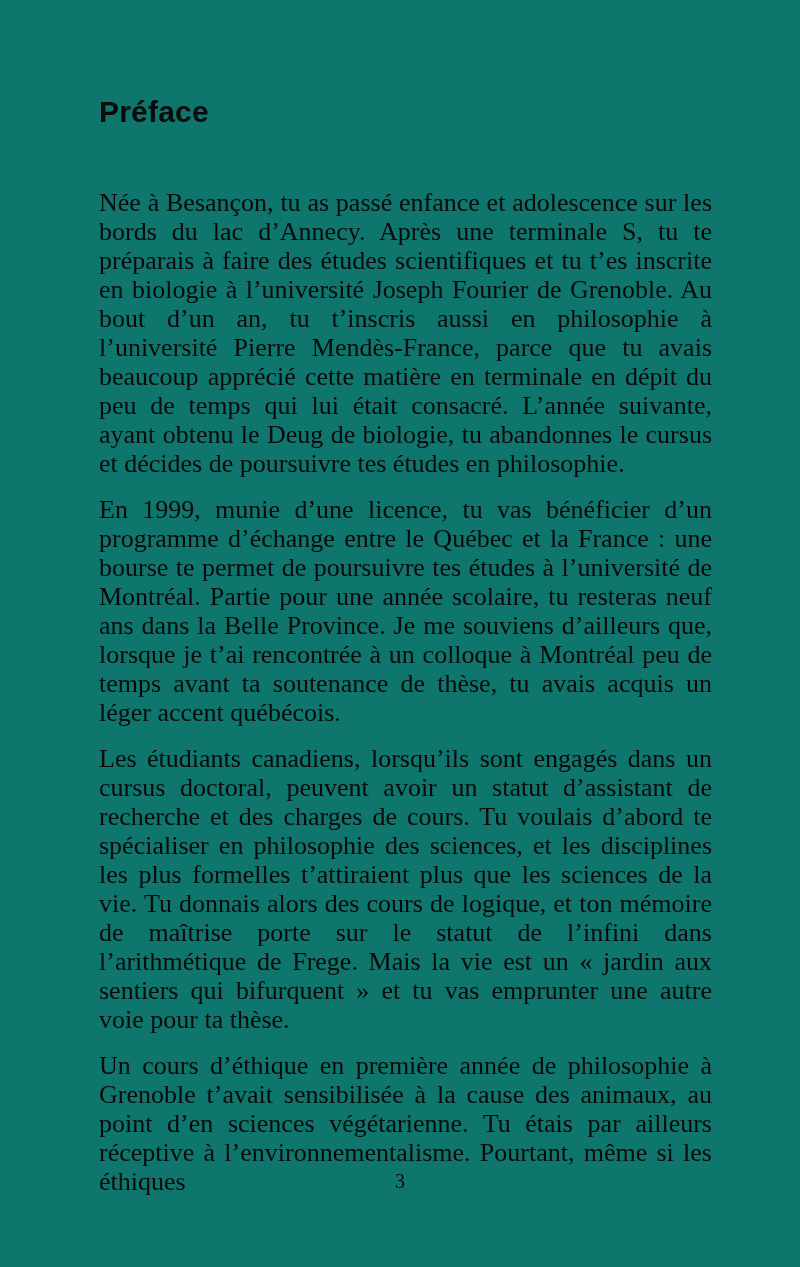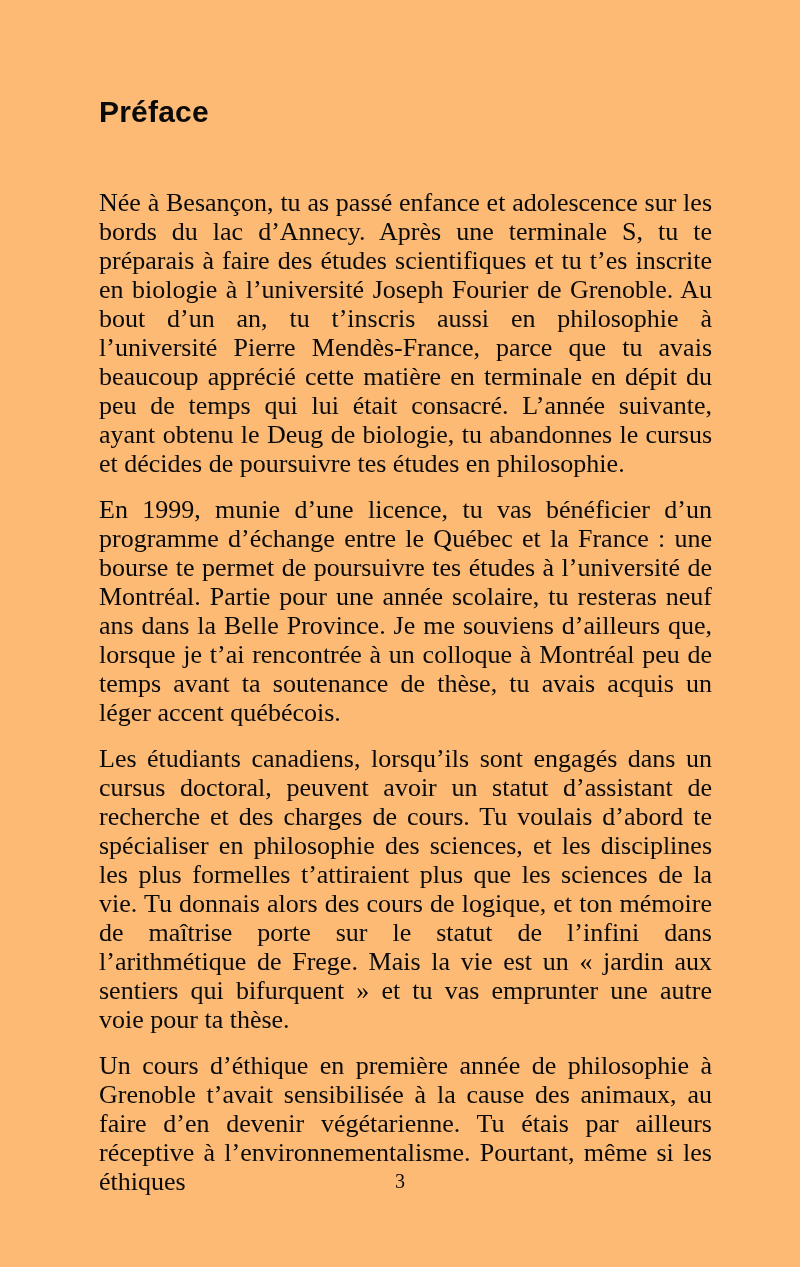--- a/index.html
+++ b/index.html
@@ -5,21 +5,21 @@
   * { box-sizing: border-box; }
   html, body {
     margin: 0;
     padding: 0;
     background: #ffffff;
   }
   .page {
     position: relative;
     width: 800px;
     height: 1267px;
-    background: #fdba74;
+    background: #0f766e;
     color: #000000;
     overflow: hidden;
   }
   .content {
     position: absolute;
     left: 99px;
     top: 94px;
     width: 613px;
   }
   .chapter-title {
@@ -60,17 +60,17 @@
 </head>
 <body>
 
 <div class="page">
   <div class="content">
     <h1 class="chapter-title">Préface</h1>
     <div class="paragraphs">
       <p>Née à Besançon, tu as passé enfance et adolescence sur les bords du lac d’Annecy. Après une terminale S, tu te préparais à faire des études scientifiques et tu t’es inscrite en biologie à l’université Joseph Fourier de Grenoble. Au bout d’un an, tu t’inscris aussi en philosophie à l’université Pierre Mendès-France, parce que tu avais beaucoup apprécié cette matière en terminale en dépit du peu de temps qui lui était consacré. L’année suivante, ayant obtenu le Deug de biologie, tu abandonnes le cursus et décides de poursuivre tes études en philosophie.</p>
       <p>En 1999, munie d’une licence, tu vas bénéficier d’un programme d’échange entre le Québec et la France&nbsp;: une bourse te permet de poursuivre tes études à l’université de Montréal. Partie pour une année scolaire, tu resteras neuf ans dans la Belle Province. Je me souviens d’ailleurs que, lorsque je t’ai rencontrée à un colloque à Montréal peu de temps avant ta soutenance de thèse, tu avais acquis un léger accent québécois.</p>
       <p>Les étudiants canadiens, lorsqu’ils sont engagés dans un cursus doctoral, peuvent avoir un statut d’assistant de recherche et des charges de cours. Tu voulais d’abord te spécialiser en philosophie des sciences, et les disciplines les plus formelles t’attiraient plus que les sciences de la vie. Tu donnais alors des cours de logique, et ton mémoire de maîtrise porte sur le statut de l’infini dans l’arithmétique de Frege. Mais la vie est un «&nbsp;jardin aux sentiers qui bifurquent&nbsp;» et tu vas emprunter une autre voie pour ta thèse.</p>
-      <p>Un cours d’éthique en première année de philosophie à Grenoble t’avait sensibilisée à la cause des animaux, au faire d’en devenir végétarienne. Tu étais par ailleurs réceptive à l’environnementalisme. Pourtant, même si les éthiques</p>
+      <p>Un cours d’éthique en première année de philosophie à Grenoble t’avait sensibilisée à la cause des animaux, au point d’en sciences végétarienne. Tu étais par ailleurs réceptive à l’environnementalisme. Pourtant, même si les éthiques</p>
     </div>
   </div>
   <div class="page-number">3</div>
 </div>
 
 </body></html>

